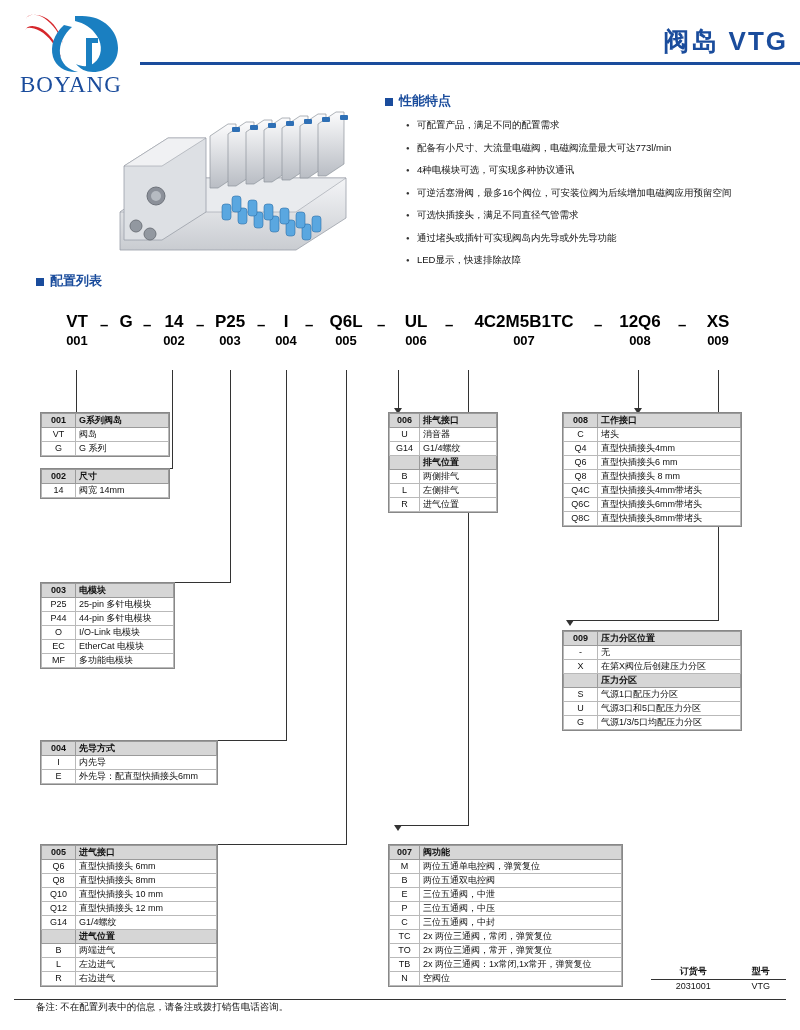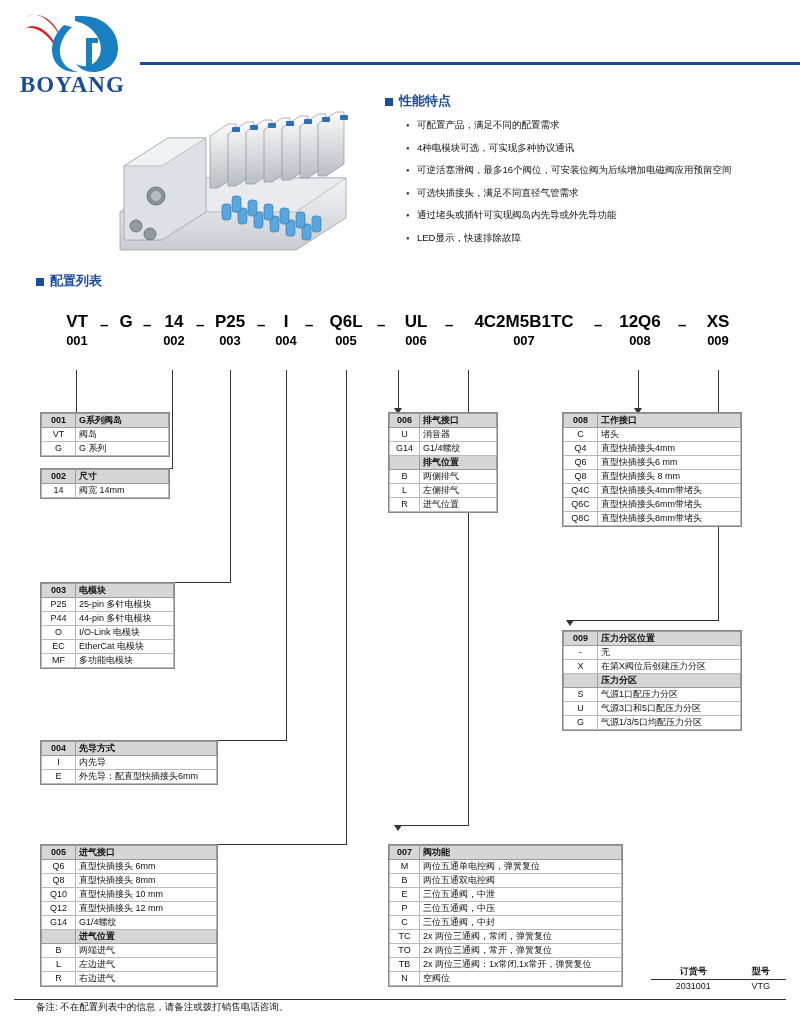--- a/index.html
+++ b/index.html
@@ -18,21 +18,21 @@
     height: 95px;
   }
   .logo-block {
     position: absolute; left: 14px; top: 10px;
     width: 130px; height: 88px;
   }
   .logo-mark { position:absolute; left: 6px; top: 2px; width:112px; height:62px; }
   .logo-text {
     position: absolute; left: 6px; top: 62px;
     font-family: "Liberation Serif", serif;
-    font-size: 23px; font-weight: bold; letter-spacing: 1px;
+    font-size: 23px; font-weight: normal; letter-spacing: 1px;
     color: #1a4c9c;
   }
   .header-rule {
     position: absolute; left: 140px; top: 62px; right: 0; height: 3px;
     background: #1a4c9c;
   }
   .header-title {
     position: absolute; right: 12px; top: 24px;
     font-size: 26px; font-weight: bold; color: #1a4c9c;
     letter-spacing: 2px;
@@ -124,20 +124,21 @@
     <svg class="logo-mark" viewBox="0 0 112 62">
       <path d="M6,8 C6,2 16,1 24,6 C33,12 40,22 43,32 C40,20 34,10 24,5 C15,1 6,3 6,8 Z" fill="#d6262b"></path>
       <path d="M5,18 C8,12 18,13 26,20 C34,27 39,37 41,46 C36,34 29,24 20,19 C12,15 6,15 5,18 Z" fill="#d6262b"></path>
       <path d="M62,4 C84,4 98,19 98,36 C98,50 88,60 73,60 C66,60 60,57 56,52 C62,55 69,55 74,51 C82,45 83,33 77,24 C72,16 64,11 55,9 L55,4 Z" fill="#1a7fc1"></path>
       <path d="M44,13 C34,22 30,34 33,45 C36,55 46,61 58,60 C48,58 41,51 40,42 C39,32 44,22 52,15 Z" fill="#1a7fc1"></path>
       <path d="M66,26 L78,26 L78,31 L72,31 L72,56 L66,56 Z" fill="#1a7fc1"></path>
     </svg>
     <div class="logo-text">BOYANG</div>
   </div>
   <div class="header-rule"></div>
+  <div class="header-title">阀岛 VTG</div>
 </div>
 
 <svg class="photo" viewBox="0 0 255 160">
   <defs>
     <linearGradient id="mg" x1="0" y1="0" x2="0" y2="1">
       <stop offset="0%" stop-color="#f4f5f7"></stop>
         <stop offset="100%" stop-color="#c9ccd1"></stop>
     </linearGradient>
     <linearGradient id="vg" x1="0" y1="0" x2="0" y2="1">
       <stop offset="0%" stop-color="#fbfbfc"></stop>
@@ -195,20 +196,21 @@
   <circle cx="26" cy="126" r="6" fill="#9298a0" stroke="#70757c"></circle>
   <circle cx="40" cy="134" r="6" fill="#9298a0" stroke="#70757c"></circle>
 </svg>
 
 <div class="feature-head">
   <span class="sq"></span><span>性能特点</span>
 </div>
 <div class="feature-list">
   <ul>
     <li>可配置产品，满足不同的配置需求</li>
+    <li>配备有小尺寸、大流量电磁阀，电磁阀流量最大可达773l/min</li>
     <li>4种电模块可选，可实现多种协议通讯</li>
     <li>可逆活塞滑阀，最多16个阀位，可安装位阀为后续增加电磁阀应用预留空间</li>
     <li>可选快插接头，满足不同直径气管需求</li>
     <li>通过堵头或插针可实现阀岛内先导或外先导功能</li>
     <li>LED显示，快速排除故障</li>
   </ul>
 </div>
 
 <div class="cfg-head">
   <span class="sq"></span><span>配置列表</span>

